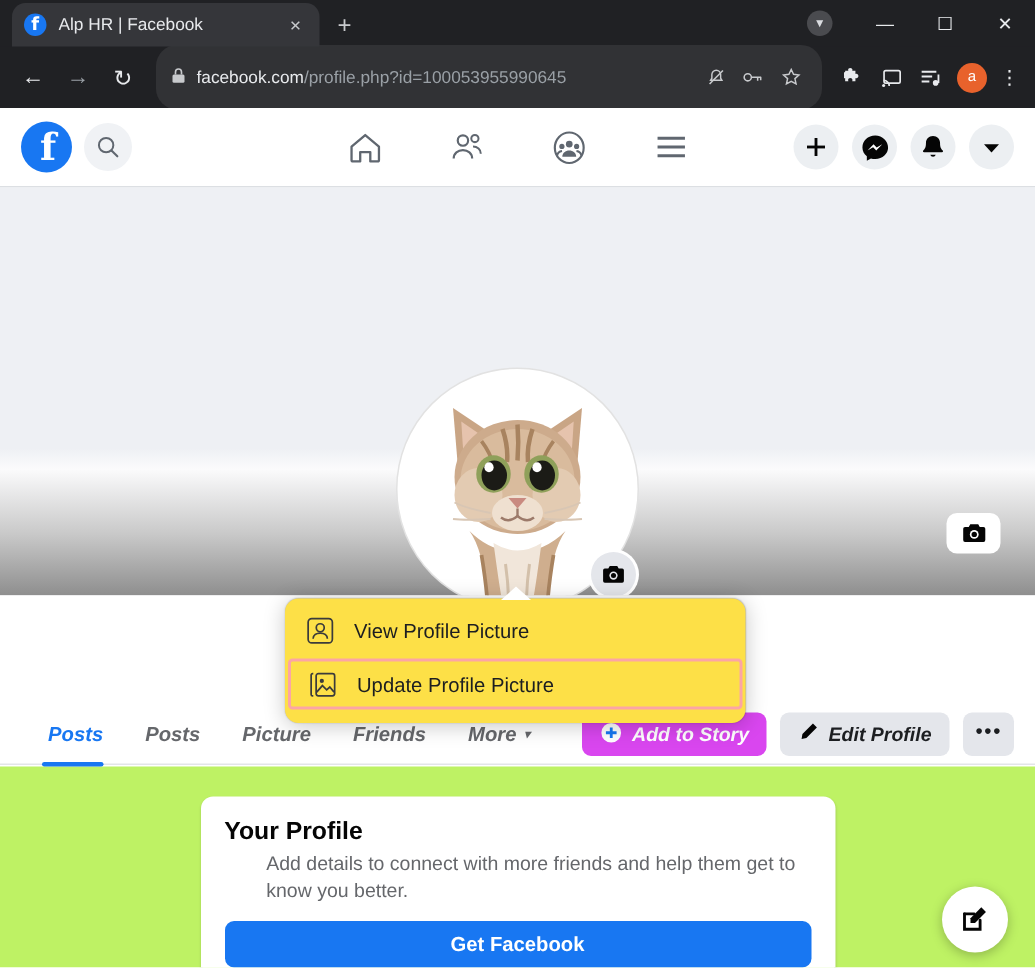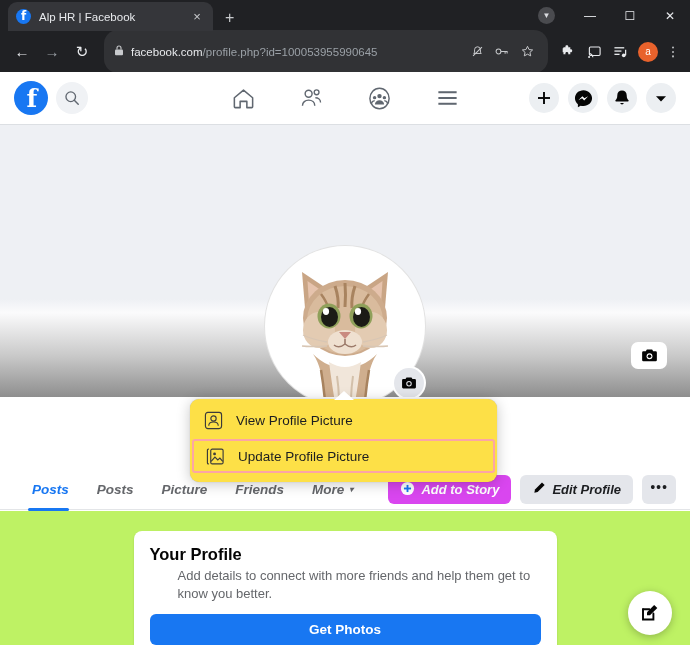--- a/index.html
+++ b/index.html
@@ -456,21 +456,21 @@
         <span>•••</span>
       </div>
     </div>
   </div>
 
   <div class="feed">
     <div class="card">
       <div class="card-title">Your Profile</div>
       <div class="card-desc">Add details to connect with more friends and help them get to know you better.</div>
       <div class="card-btn">
-        <span>Get Photos</span>
+        <span>Get Facebook</span>
       </div>
     </div>
   </div>
 
   <div class="fab">
     <svg width="20" height="20" viewBox="0 0 20 20">
       <path d="M3 6.2v10.3h10.4v-6" fill="none" stroke="#050505" stroke-width="1.9" stroke-linecap="round"></path>
       <path d="M3 6.2h6.4" fill="none" stroke="#050505" stroke-width="1.9" stroke-linecap="round"></path>
       <path d="M14.2 1.9l3.1 3.1-7.3 7.3H7v-3.1z" fill="#050505"></path>
     </svg>

